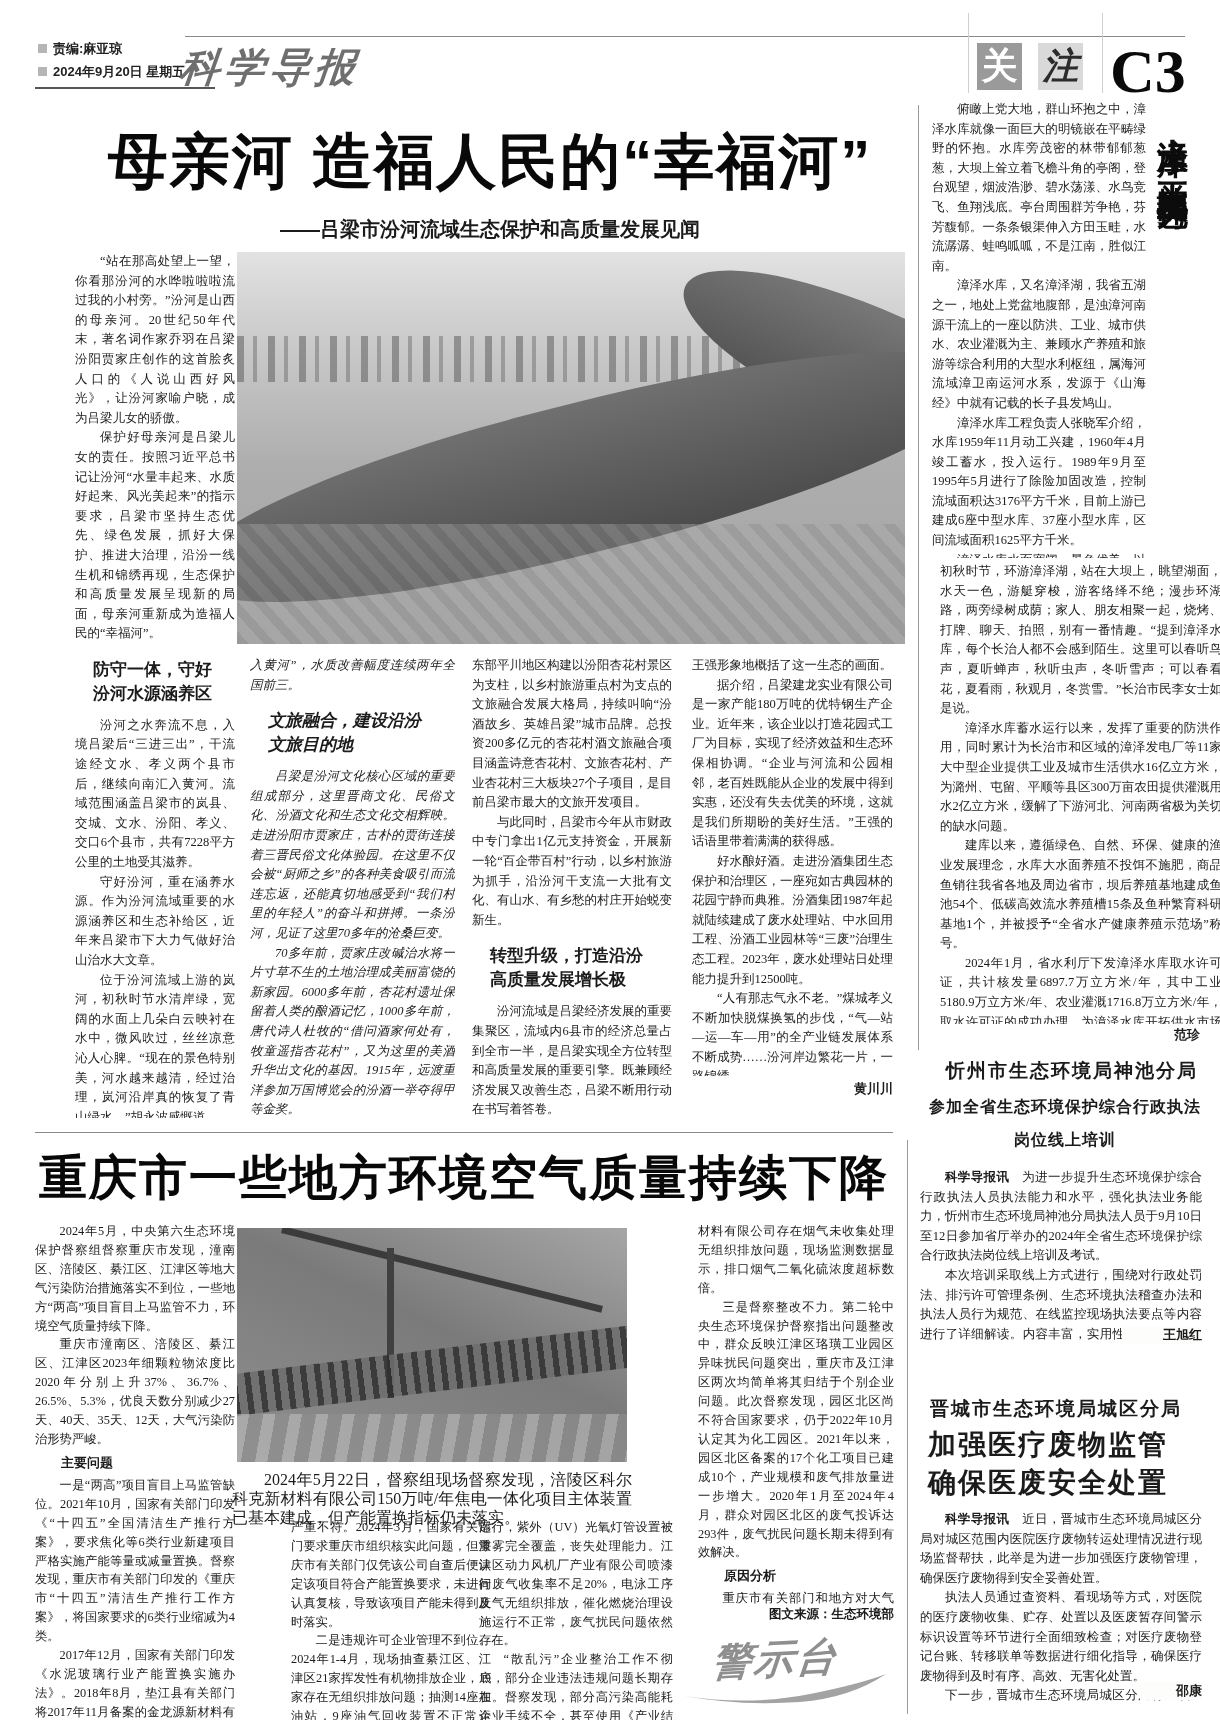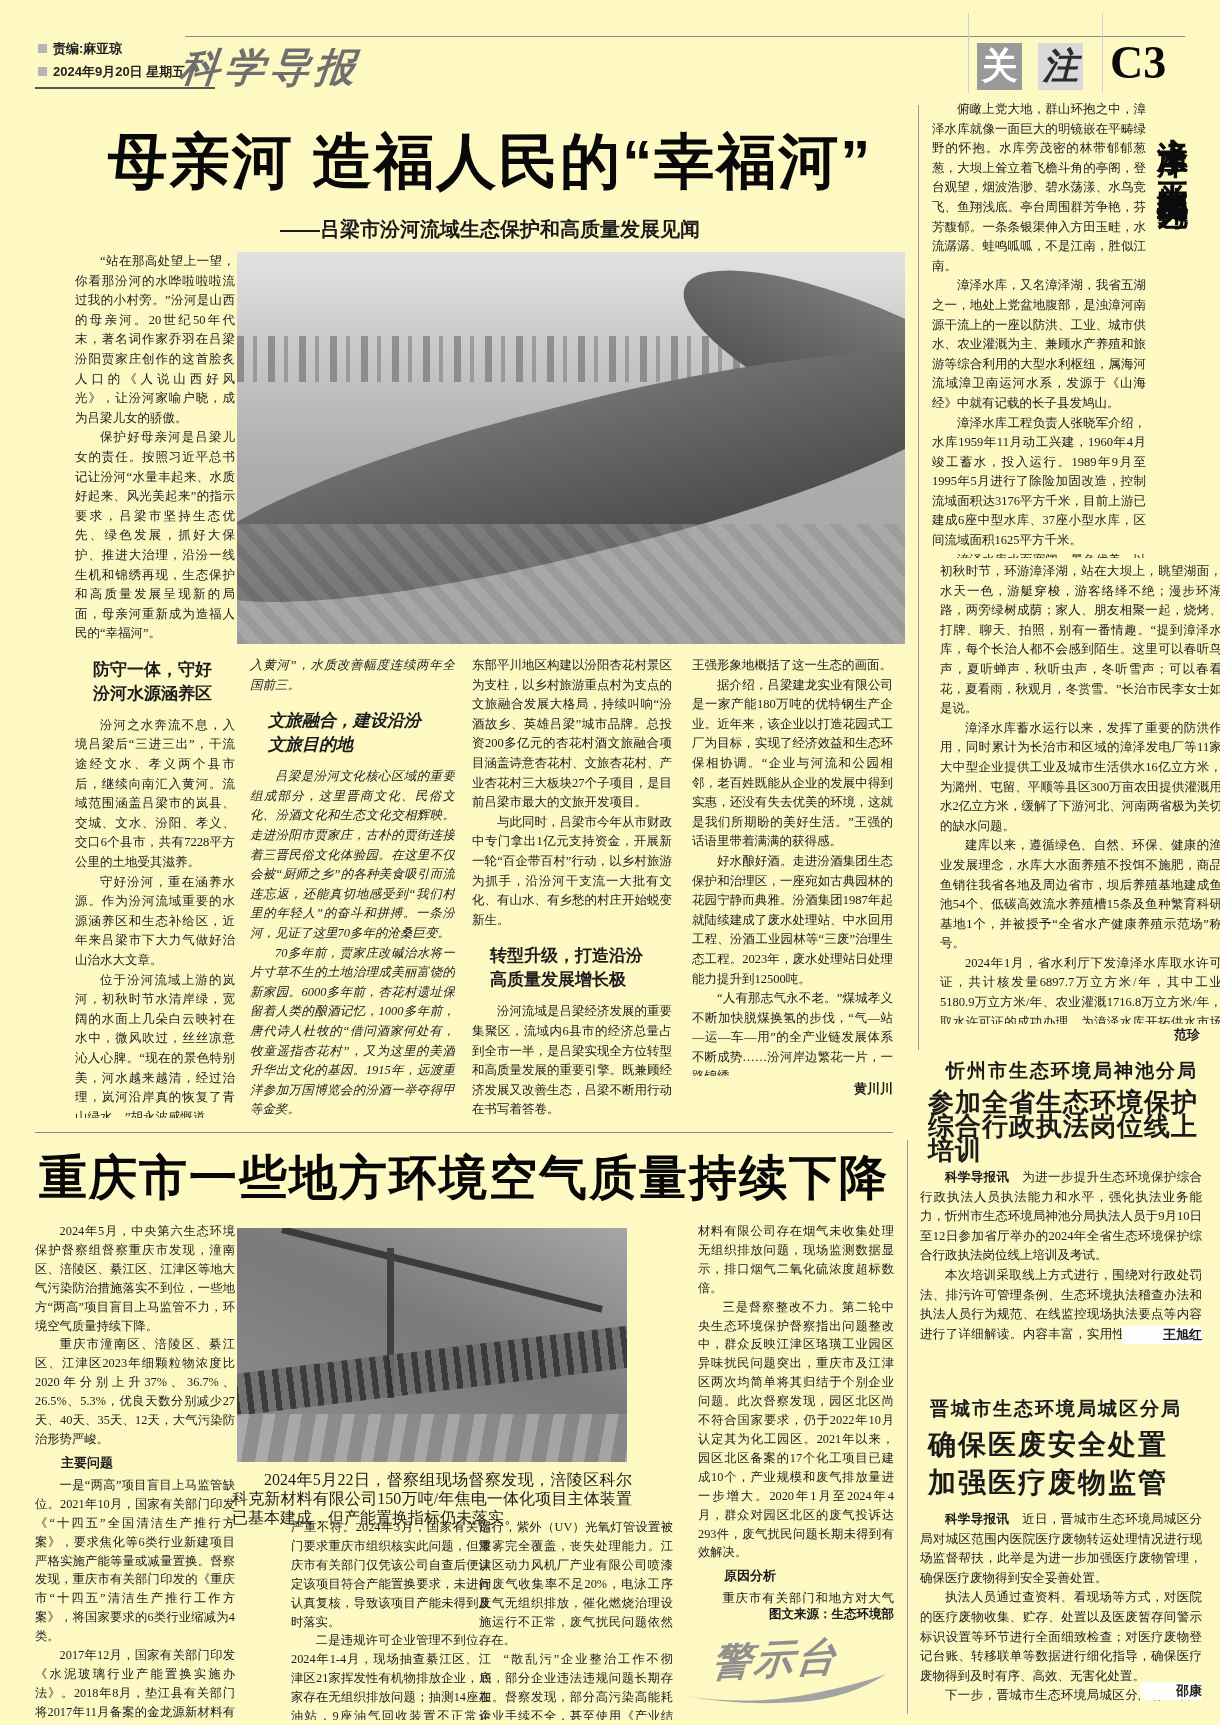--- a/index.html
+++ b/index.html
@@ -1,37 +1,37 @@
 <!DOCTYPE html>
 <html><head>
 <meta charset="utf-8">
 <style>
   html,body{margin:0;padding:0;background:#e8e8e6;}
-  .page{position:relative;width:1220px;height:1725px;margin:0 auto;background:#fef9c3;
+  .page{position:relative;width:1220px;height:1725px;margin:0 auto;background:#ffffff;
         font-family:"Liberation Serif",serif;color:#1b1b1b;overflow:hidden;}
   .rule-h{position:absolute;background:#8a8a8a;height:1px;}
   .rule-v{position:absolute;background:#9a9a9a;width:1px;}
   .col{position:absolute;overflow:hidden;text-align:justify;font-size:12.5px;line-height:19.6px;}
   .col p.para{margin:0;text-indent:2em;}
   .col p.para.cont{text-indent:0;}
   .cq .col{font-size:12.3px;line-height:18.9px;}
   h3.col-subhead{font-family:"Liberation Sans",sans-serif;font-weight:800;font-size:17px;
                  line-height:24px;margin:14px 18px 10px;text-align:left;}
   h3.col-subhead.small{font-size:13px;line-height:19px;margin:4px 0 4px;text-indent:2em;font-family:"Liberation Serif",serif;}
   .byline{position:absolute;font-weight:bold;font-size:13px;text-align:right;}
   .kicker{position:absolute;font-family:"Liberation Sans",sans-serif;font-weight:600;font-size:19px;letter-spacing:2px;}
   .subheadline{position:absolute;font-family:"Liberation Sans",sans-serif;font-weight:800;}
   
   .ed-line{position:absolute;font-family:"Liberation Sans",sans-serif;font-size:13px;font-weight:600;color:#222;}
   .ed-line .sq{display:inline-block;width:9px;height:9px;background:#b5b5b5;margin-right:6px;}
   .masthead{position:absolute;font-family:"Liberation Serif",serif;font-weight:700;font-style:italic;
             font-size:40px;color:#6f6f6f;letter-spacing:5px;transform:skewX(-6deg);}
   .badge{position:absolute;width:45px;height:47px;display:flex;align-items:center;justify-content:center;
          font-family:"Liberation Sans",sans-serif;font-weight:800;font-size:36px;}
-  .pageno{position:absolute;font-family:"Liberation Serif",serif;font-weight:900;font-size:46px;color:#0a0a0a;}
+  .pageno{position:absolute;font-family:"Liberation Serif",serif;font-weight:900;font-size:62px;color:#0a0a0a;}
   
   .main-hl{position:absolute;left:75px;top:122px;width:830px;text-align:center;
            font-family:"Liberation Sans",sans-serif;font-weight:900;font-size:60px;letter-spacing:2px;color:#090909;}
   .main-sub{position:absolute;left:75px;top:216px;width:830px;text-align:center;
             font-family:"Liberation Sans",sans-serif;font-weight:600;font-size:20px;}
   
   .photo{position:absolute;overflow:hidden;background:linear-gradient(180deg,#e2e2e2 0%,#cbcbcb 22%,#adadad 55%,#a4a4a4 100%);}
   .photo .city{position:absolute;left:0;top:84px;width:100%;height:46px;opacity:.55;
     background:repeating-linear-gradient(90deg,#5f5f5f 0 7px,transparent 7px 16px,#777 16px 20px,transparent 20px 31px);}
   .photo .river{position:absolute;left:-60px;top:150px;width:820px;height:150px;border-radius:48%;
@@ -131,31 +131,31 @@
     </div>
   <div class="col" style="left:920px;top:562px;width:282px;height:462px;padding-left:20px;">
       <p class="para cont">初秋时节，环游漳泽湖，站在大坝上，眺望湖面，水天一色，游艇穿梭，游客络绎不绝；漫步环湖路，两旁绿树成荫；家人、朋友相聚一起，烧烤、打牌、聊天、拍照，别有一番情趣。“提到漳泽水库，每个长治人都不会感到陌生。这里可以春听鸟声，夏听蝉声，秋听虫声，冬听雪声；可以春看花，夏看雨，秋观月，冬赏雪。”长治市民李女士如是说。</p>
       <p class="para">漳泽水库蓄水运行以来，发挥了重要的防洪作用，同时累计为长治市和区域的漳泽发电厂等11家大中型企业提供工业及城市生活供水16亿立方米，为潞州、屯留、平顺等县区300万亩农田提供灌溉用水2亿立方米，缓解了下游河北、河南两省极为关切的缺水问题。</p>
       <p class="para">建库以来，遵循绿色、自然、环保、健康的渔业发展理念，水库大水面养殖不投饵不施肥，商品鱼销往我省各地及周边省市，坝后养殖基地建成鱼池54个、低碳高效流水养殖槽15条及鱼种繁育科研基地1个，并被授予“全省水产健康养殖示范场”称号。</p>
       <p class="para">2024年1月，省水利厅下发漳泽水库取水许可证，共计核发量6897.7万立方米/年，其中工业5180.9万立方米/年、农业灌溉1716.8万立方米/年，取水许可证的成功办理，为漳泽水库开拓供水市场打下了坚实的基础。今年入夏以来，水库周边的一些村庄农作物受严重的旱情影响。面对这样的困难，漳泽水库与当地乡镇政府联系沟通后，采取了多元化的灌溉抗旱策略，成功解决了受灾村庄灌溉用水短缺的难题。</p>
     </div>
   <div class="byline" style="left:1120px;top:1026px;width:80px;">范珍</div>
 
   <div class="kicker" style="left:930px;top:1058px;margin-left:16px;">忻州市生态环境局神池分局</div>
-  <div class="subheadline" style="left:928px;top:1090px;width:274px;font-size:26px;line-height:24px;letter-spacing:1px;">参加全省生态环境保护综合行政执法岗位线上培训</div>
+  <div class="subheadline" style="left:928px;top:1090px;width:274px;font-size:16px;line-height:33px;letter-spacing:1px;text-align:center;">参加全省生态环境保护综合行政执法岗位线上培训</div>
   <div class="col" style="left:920px;top:1168px;width:282px;height:178px;">
       <p class="para"><b>科学导报讯　</b>为进一步提升生态环境保护综合行政执法人员执法能力和水平，强化执法业务能力，忻州市生态环境局神池分局执法人员于9月10日至12日参加省厅举办的2024年全省生态环境保护综合行政执法岗位线上培训及考试。</p>
       <p class="para">本次培训采取线上方式进行，围绕对行政处罚法、排污许可管理条例、生态环境执法稽查办法和执法人员行为规范、在线监控现场执法要点等内容进行了详细解读。内容丰富，实用性强，执法人员认真听讲，详细做了笔记，对其所讲内容有了更深入的了解，达到了预期效果。</p>
     </div>
   <div class="byline" style="left:1122px;top:1326px;width:80px;background:#fdfdfb;">王旭红</div>
 
   <div class="kicker" style="left:930px;top:1396px;">晋城市生态环境局城区分局</div>
   <div class="subheadline" style="left:928px;top:1426px;width:274px;font-size:28px;line-height:38px;letter-spacing:2px;">
+    <div>加强医疗废物监管</div>
     <div>确保医废安全处置</div>
-    <div>加强医疗废物监管</div>
   </div>
   <div class="col" style="left:920px;top:1510px;width:282px;height:192px;">
       <p class="para"><b>科学导报讯　</b>近日，晋城市生态环境局城区分局对城区范围内医院医疗废物转运处理情况进行现场监督帮扶，此举是为进一步加强医疗废物管理，确保医疗废物得到安全妥善处置。</p>
       <p class="para">执法人员通过查资料、看现场等方式，对医院的医疗废物收集、贮存、处置以及医废暂存间警示标识设置等环节进行全面细致检查；对医疗废物登记台账、转移联单等数据进行细化指导，确保医疗废物得到及时有序、高效、无害化处置。</p>
       <p class="para">下一步，晋城市生态环境局城区分局将继续加强对医疗废物处置企业的监督管理、指导帮扶工作，严格按照国家环保法律法规要求，明确责任，落实制度，有效防止医疗废物污染环境，切实保障辖区内医疗废物得到及时安全处置。</p>
     </div>
   <div class="byline" style="left:1140px;top:1682px;width:62px;background:#fdfdfb;">邵康</div>
 
   <div class="cq">
     <div class="rule-h" style="left:35px;top:1132px;width:858px;"></div>

